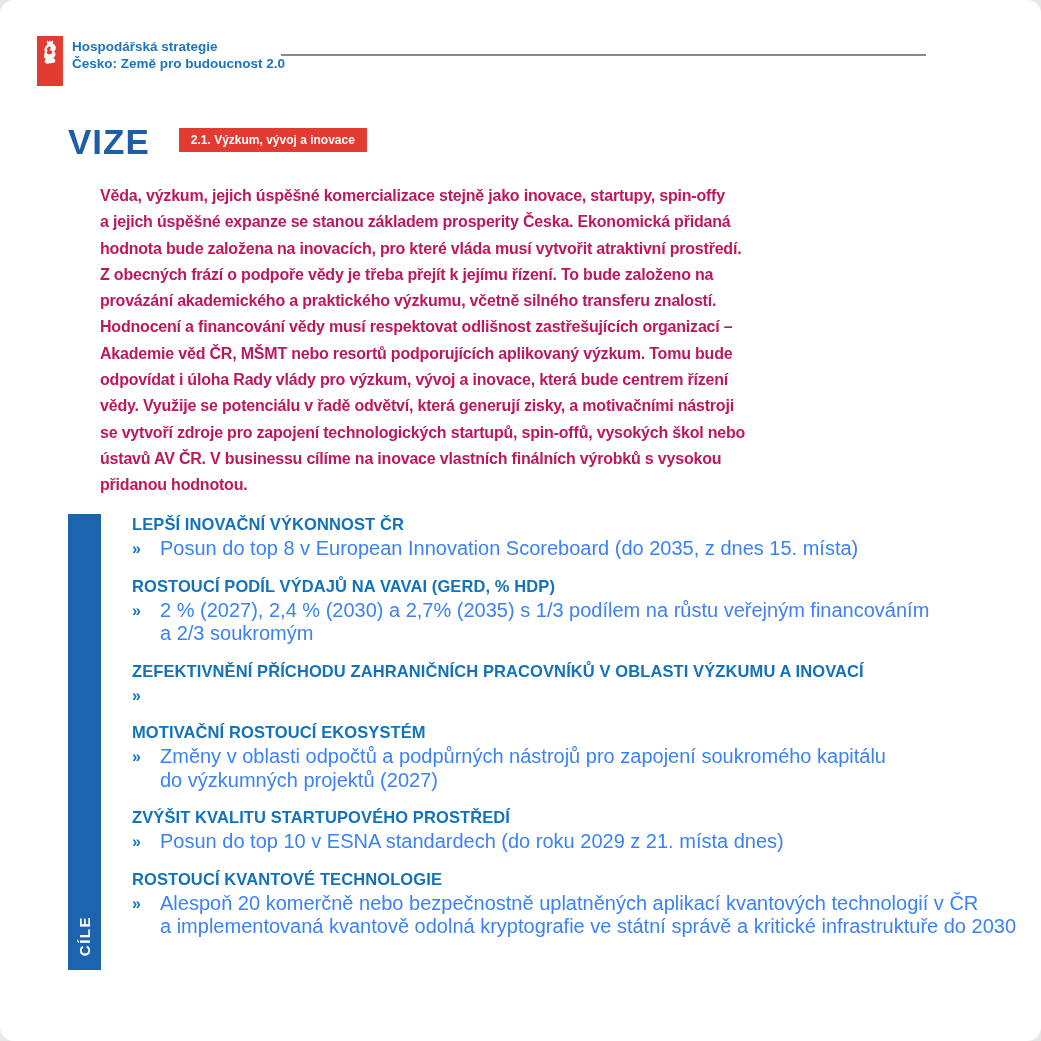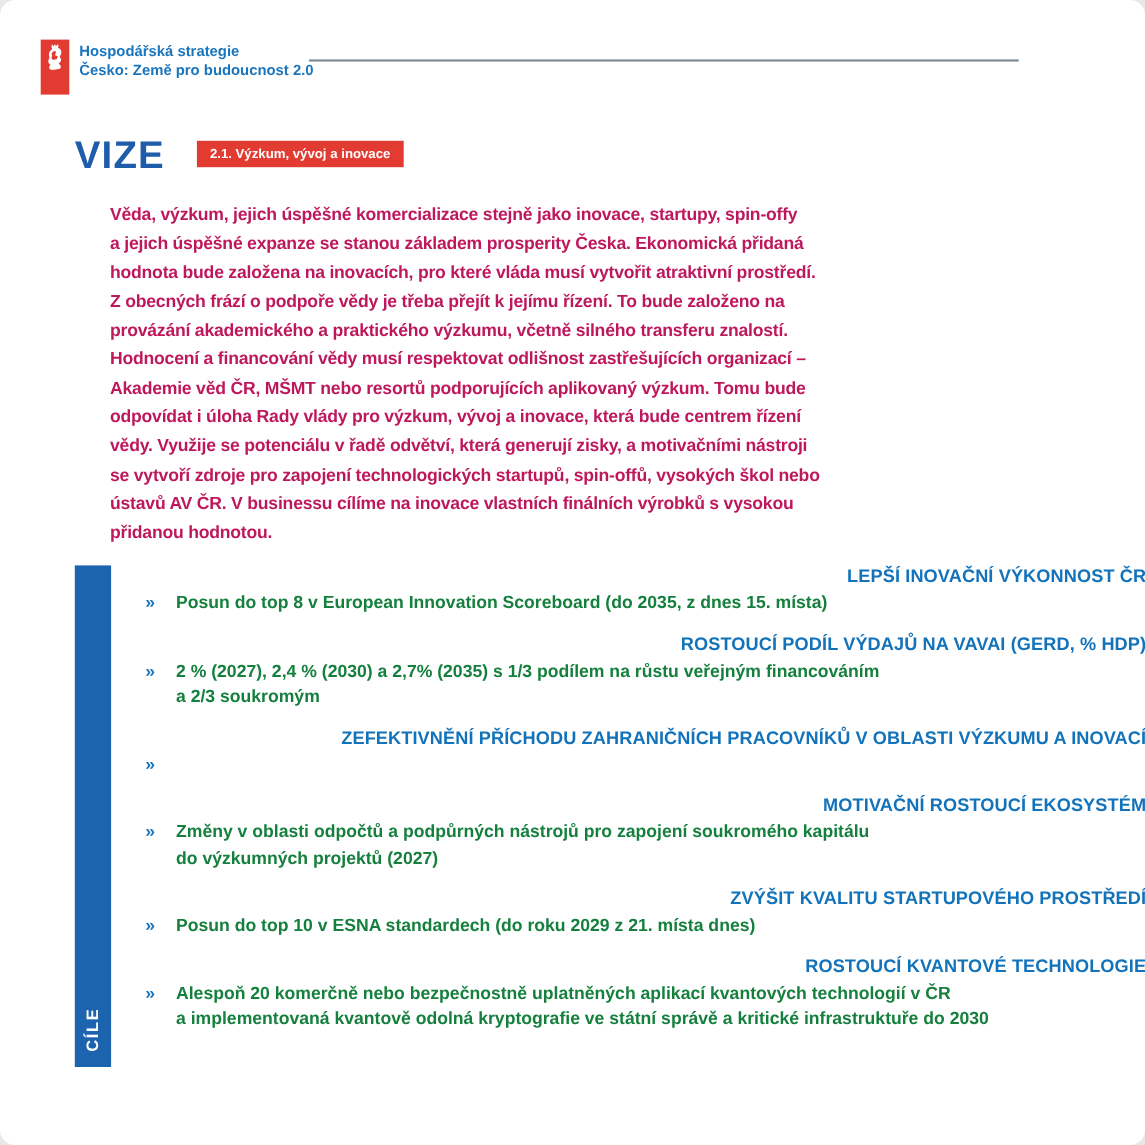--- a/index.html
+++ b/index.html
@@ -99,35 +99,34 @@
   .goals-list { margin-left: 31px; width: 910px; padding-top: 0; }
   .goal { margin-bottom: 15px; }
   .goal-heading {
     color: #1273ba;
     font-size: 16.5px;
     font-weight: 700;
     line-height: 20px;
     letter-spacing: 0.1px;
     margin-bottom: 3px;
     white-space: nowrap;
-    text-align: right;
   }
   .goal-bullet { display: flex; align-items: flex-start; }
   .bullet-marker {
     color: #1a75bc;
     font-size: 16px;
     font-weight: 700;
     line-height: 23.5px;
     width: 28px;
     flex: 0 0 auto;
   }
   .bullet-text {
-    color: #15803d;
-    font-size: 16px;
-    font-weight: 700;
+    color: #3b82f6;
+    font-size: 20px;
+    font-weight: 400;
     line-height: 23.5px;
     white-space: pre;
   }
 </style>
 </head>
 <body>
 
 <div class="page">
 
   <div class="header">

